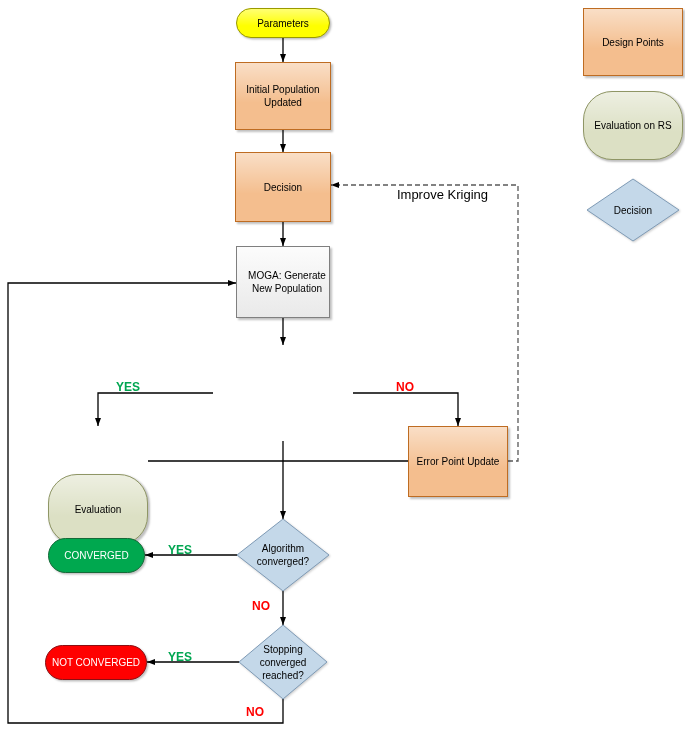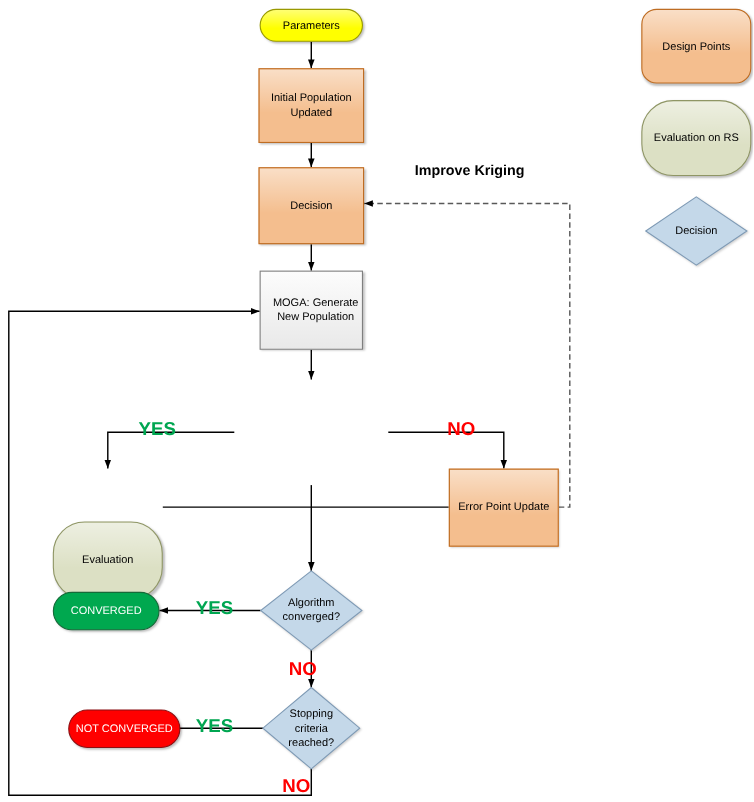--- a/index.html
+++ b/index.html
@@ -26,24 +26,24 @@
 
   .diamond { background:transparent; border:none; }
   .diamond .dshape { position:absolute; left:0; top:0; width:100%; height:100%; overflow:visible;
                      filter:drop-shadow(1.5px 1.5px 1px rgba(0,0,0,.2)); }
   .diamond .lbl { position:relative; z-index:1; width:84%; }
   .poly-olive { fill:var(--olive-fill,#DCE0C4); stroke:var(--olive-border,#8F9665); stroke-width:1; }
   .poly-blue  { fill:var(--blue-fill,#C4D8E9); stroke:var(--blue-border,#7E9AB5); stroke-width:1; }
 
   .align-left { justify-content:flex-start; text-align:center; padding-left:8px; }
 
-  .edge-label { position:absolute; z-index:3; font-weight:bold; font-size:17px; text-align:right; }
+  .edge-label { position:absolute; z-index:3; font-weight:bold; font-size:12px; text-align:left; }
   .yes { color:var(--yes,#00A651); }
   .no  { color:var(--no,#FF0000); }
-  .note { position:absolute; z-index:3; font-weight:bold; font-size:13px; color:#000; text-align:center; }
+  .note { position:absolute; z-index:3; font-weight:normal; font-size:13px; color:#000; text-align:right;margin-top:40px; }
 </style>
 </head>
 <body>
 
 <div class="canvas">
 
   <svg class="connectors" width="685" height="729">
     <defs>
       <marker id="arrowhead-marker" markerWidth="9" markerHeight="8" refX="8" refY="3" orient="auto" markerUnits="userSpaceOnUse">
         <path class="arrowhead" d="M0,0 L8,3 L0,6 Z"></path>
@@ -97,36 +97,36 @@
   </div>
 
   <div class="node stadium green" style="left:48px; top:538px; width:97px; height:35px;">
     <span class="lbl">CONVERGED</span>
   </div>
 
   <div class="node diamond" style="left:239px; top:625px; width:88px; height:74px;">
     <svg class="dshape" viewBox="0 0 100 100" preserveAspectRatio="none">
       <polygon class="poly-blue" points="50,0 100,50 50,100 0,50" vector-effect="non-scaling-stroke"></polygon>
     </svg>
-    <span class="lbl" style="width:72%;">Stopping criteria reached?</span>
+    <span class="lbl" style="width:72%;">Stopping converged reached?</span>
   </div>
 
-  <div class="node stadium red" style="left:45px; top:645px; width:102px; height:35px;margin-left:17px;">
+  <div class="node stadium red" style="left:45px; top:645px; width:102px; height:35px;">
     <span class="lbl">NOT CONVERGED</span>
   </div>
 
   <div class="edge-label yes" style="left:116px; top:380px; width:44px;">YES</div>
   <div class="edge-label no" style="left:396px; top:380px; width:36px;">NO</div>
   <div class="edge-label yes" style="left:168px; top:543px; width:44px;">YES</div>
   <div class="edge-label no" style="left:252px; top:599px; width:36px;">NO</div>
   <div class="edge-label yes" style="left:168px; top:650px; width:44px;">YES</div>
   <div class="edge-label no" style="left:246px; top:705px; width:36px;">NO</div>
   <div class="note" style="left:366px; top:147px; width:122px;">Improve Kriging</div>
 
-  <div class="node rect orange" style="left:583px; top:8px; width:100px; height:68px;border-radius:14px;">
+  <div class="node rect orange" style="left:583px; top:8px; width:100px; height:68px;">
     <span class="lbl">Design Points</span>
   </div>
 
   <div class="node rect olive" style="left:583px; top:91px; width:100px; height:69px;">
     <span class="lbl">Evaluation on RS</span>
   </div>
 
   <div class="node diamond" style="left:587px; top:179px; width:92px; height:62px;">
     <svg class="dshape" viewBox="0 0 100 100" preserveAspectRatio="none">
       <polygon class="poly-blue" points="50,0 100,50 50,100 0,50" vector-effect="non-scaling-stroke"></polygon>

